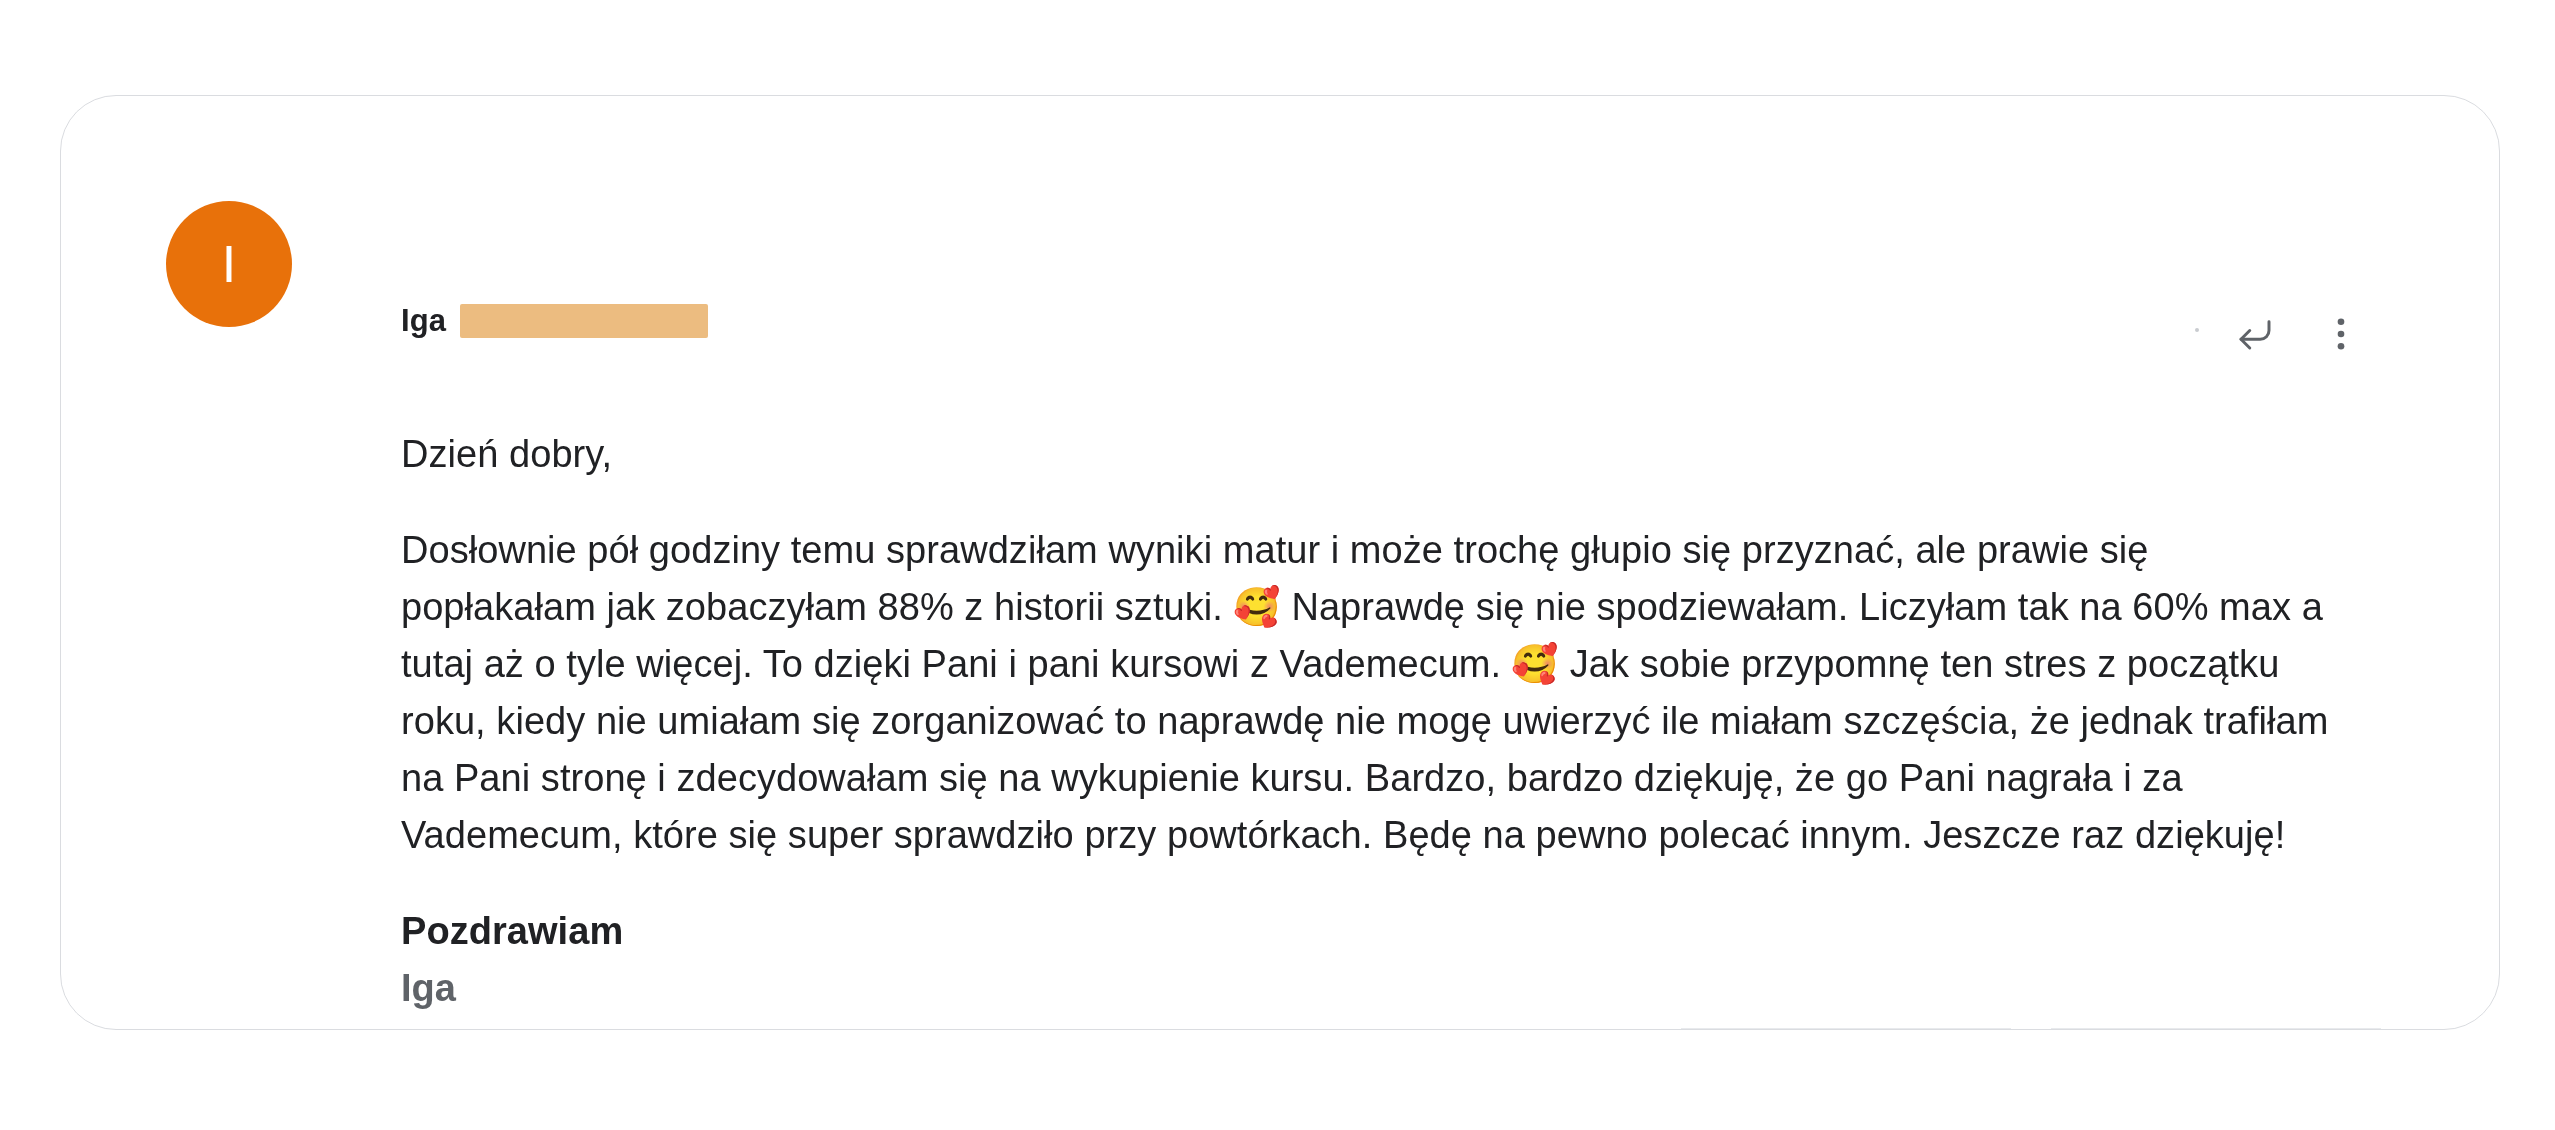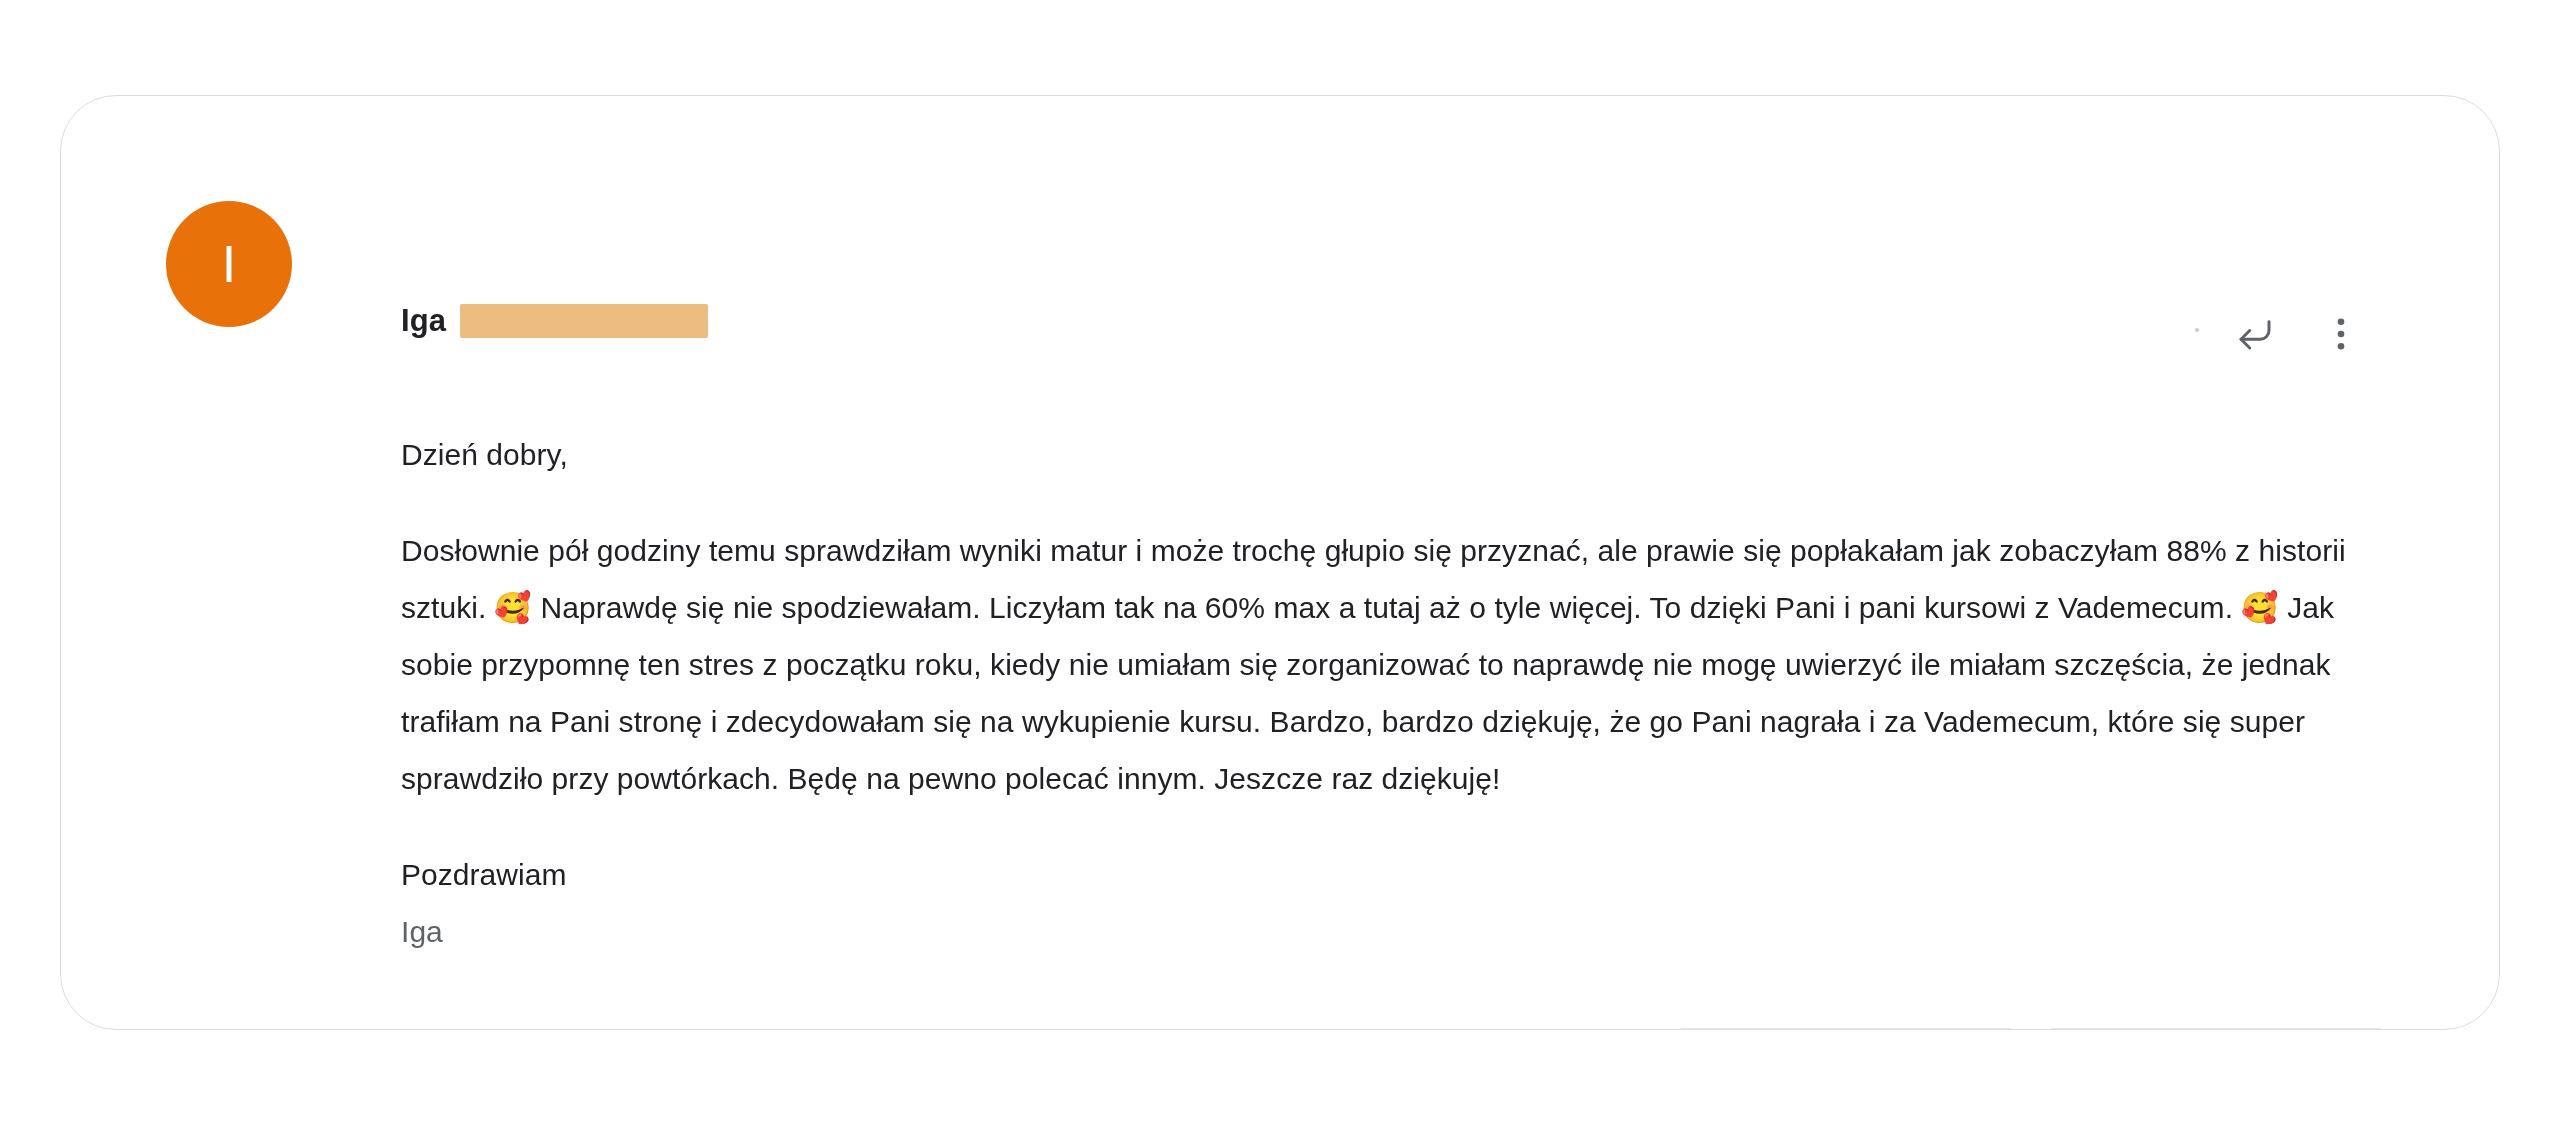--- a/index.html
+++ b/index.html
@@ -127,30 +127,30 @@
   }
 
   svg { display: block; }
 
   
   .msg-body {
     position: absolute;
     left: 340px;
     top: 330px;
     right: 150px;
-    font-size: 30px;
+    font-size: 38px;
     line-height: 57px;
     color: #202124;
     letter-spacing: 0.05px;
   }
 
   .msg-body p {
     margin: 0 0 39px 0;
   }
-  .msg-body p.tight { margin-bottom: 0; }
+  .msg-body p.tight { margin-bottom: 0; font-weight: bold; }
 
   .signature-name {
     color: #5f6368;
   }
 </style>
 </head>
 <body>
 
 <div class="screen">
 

